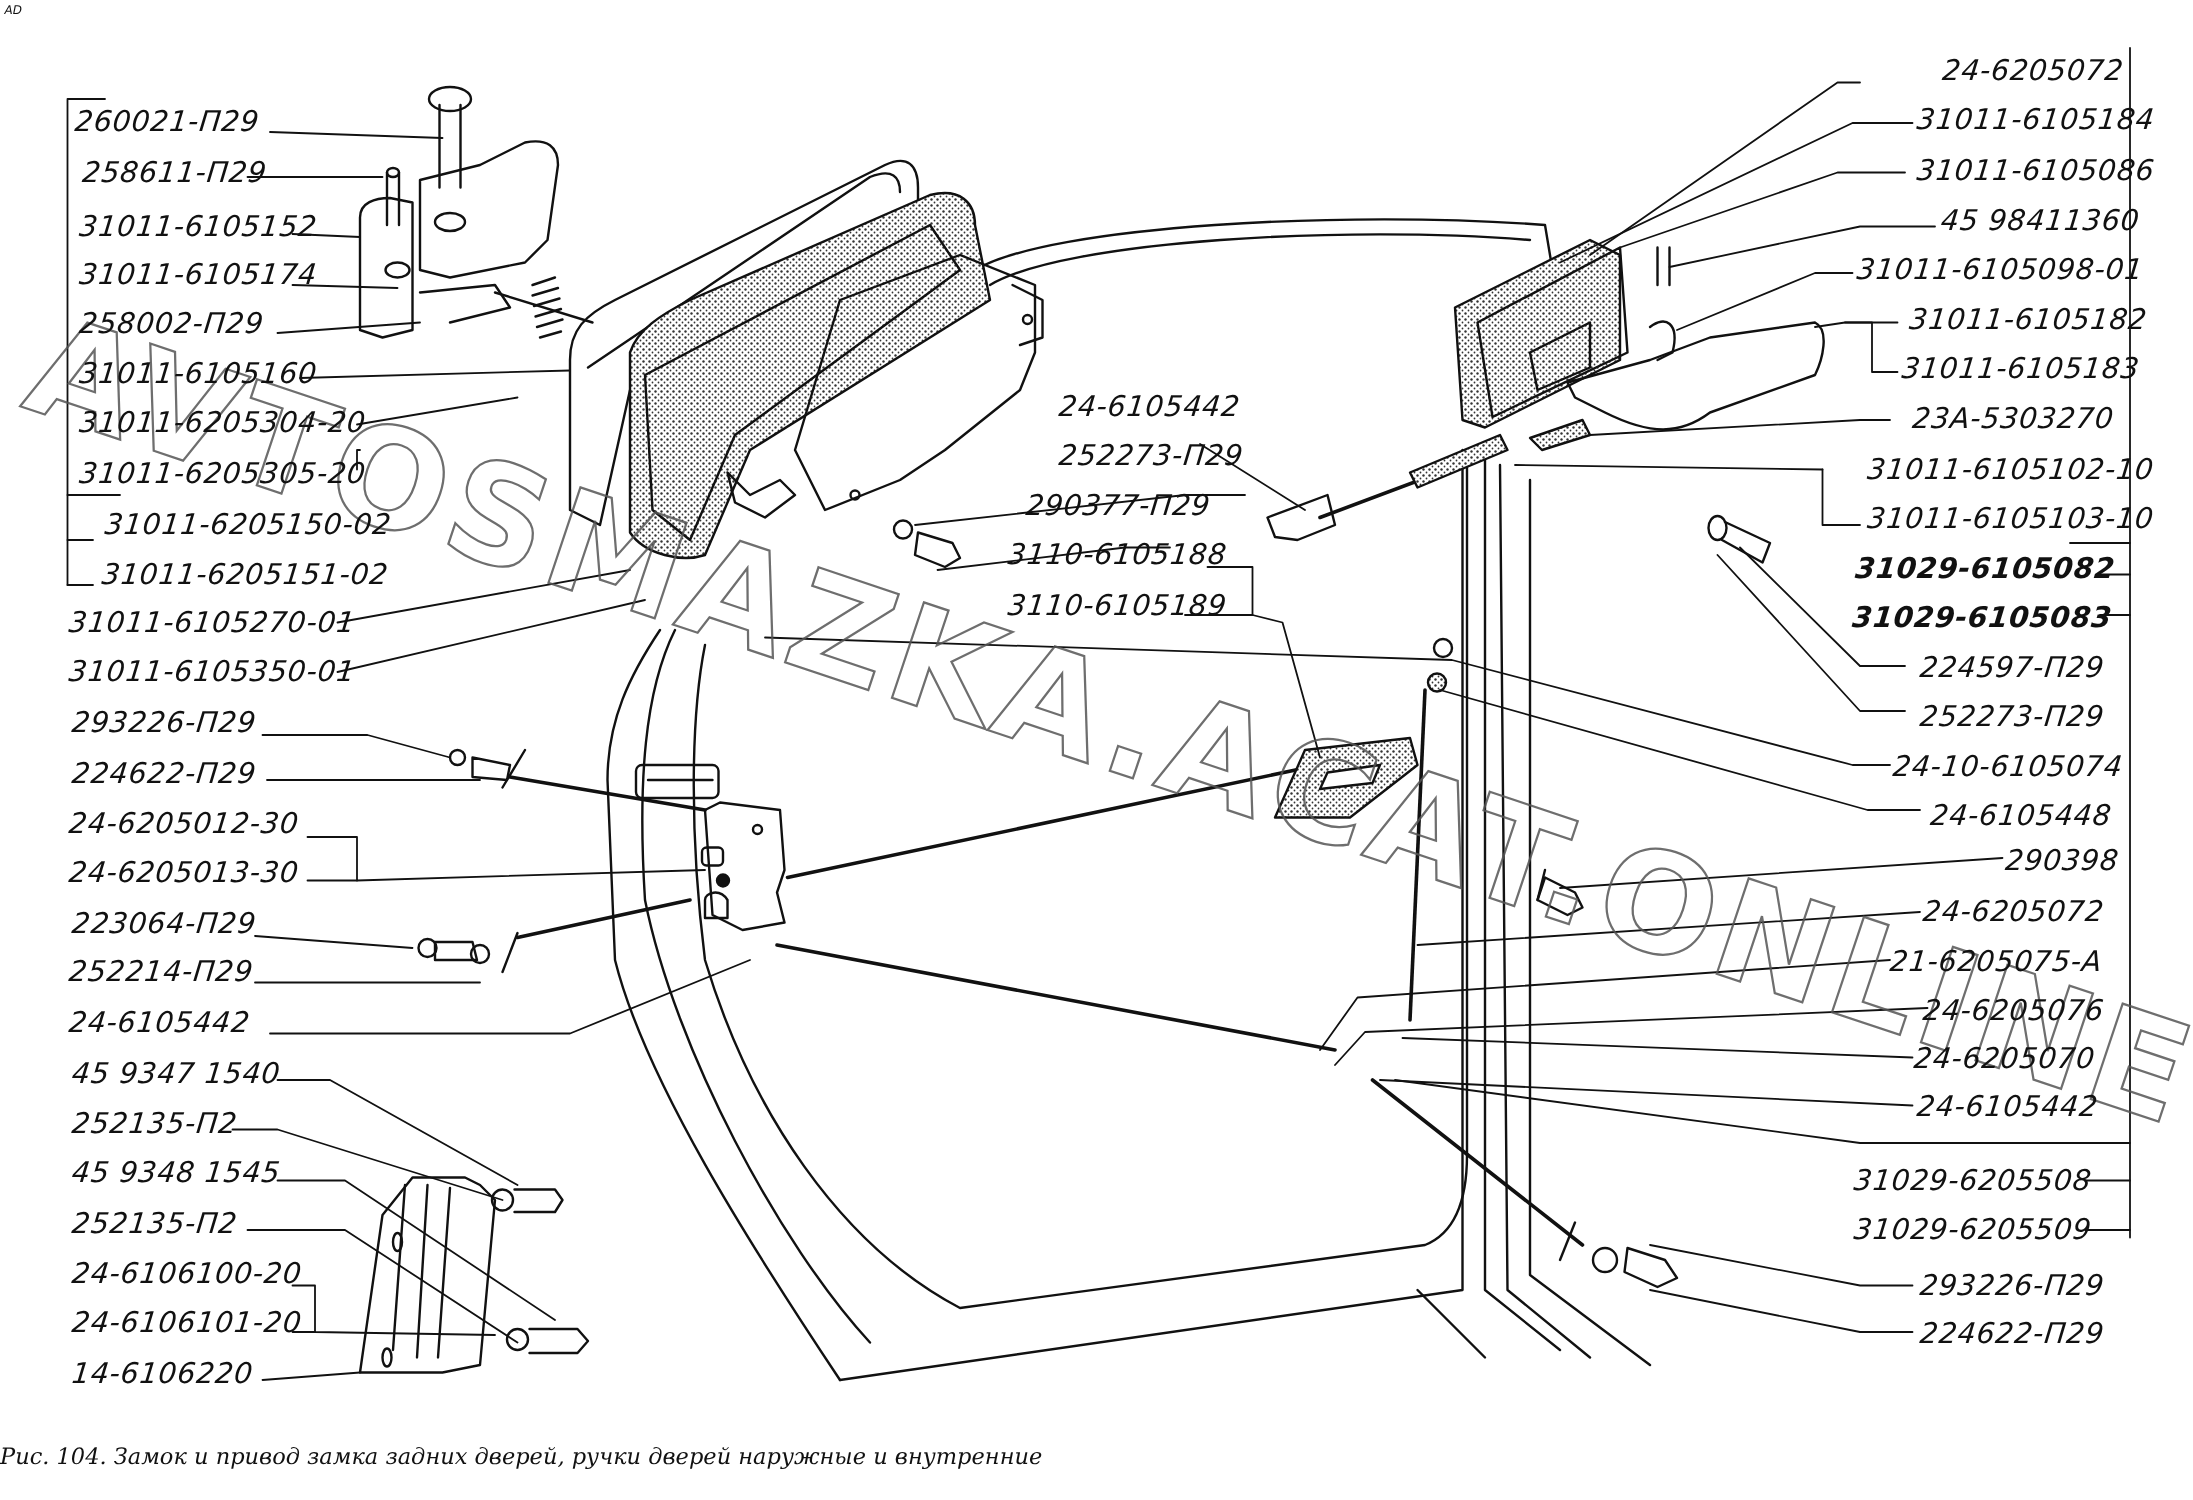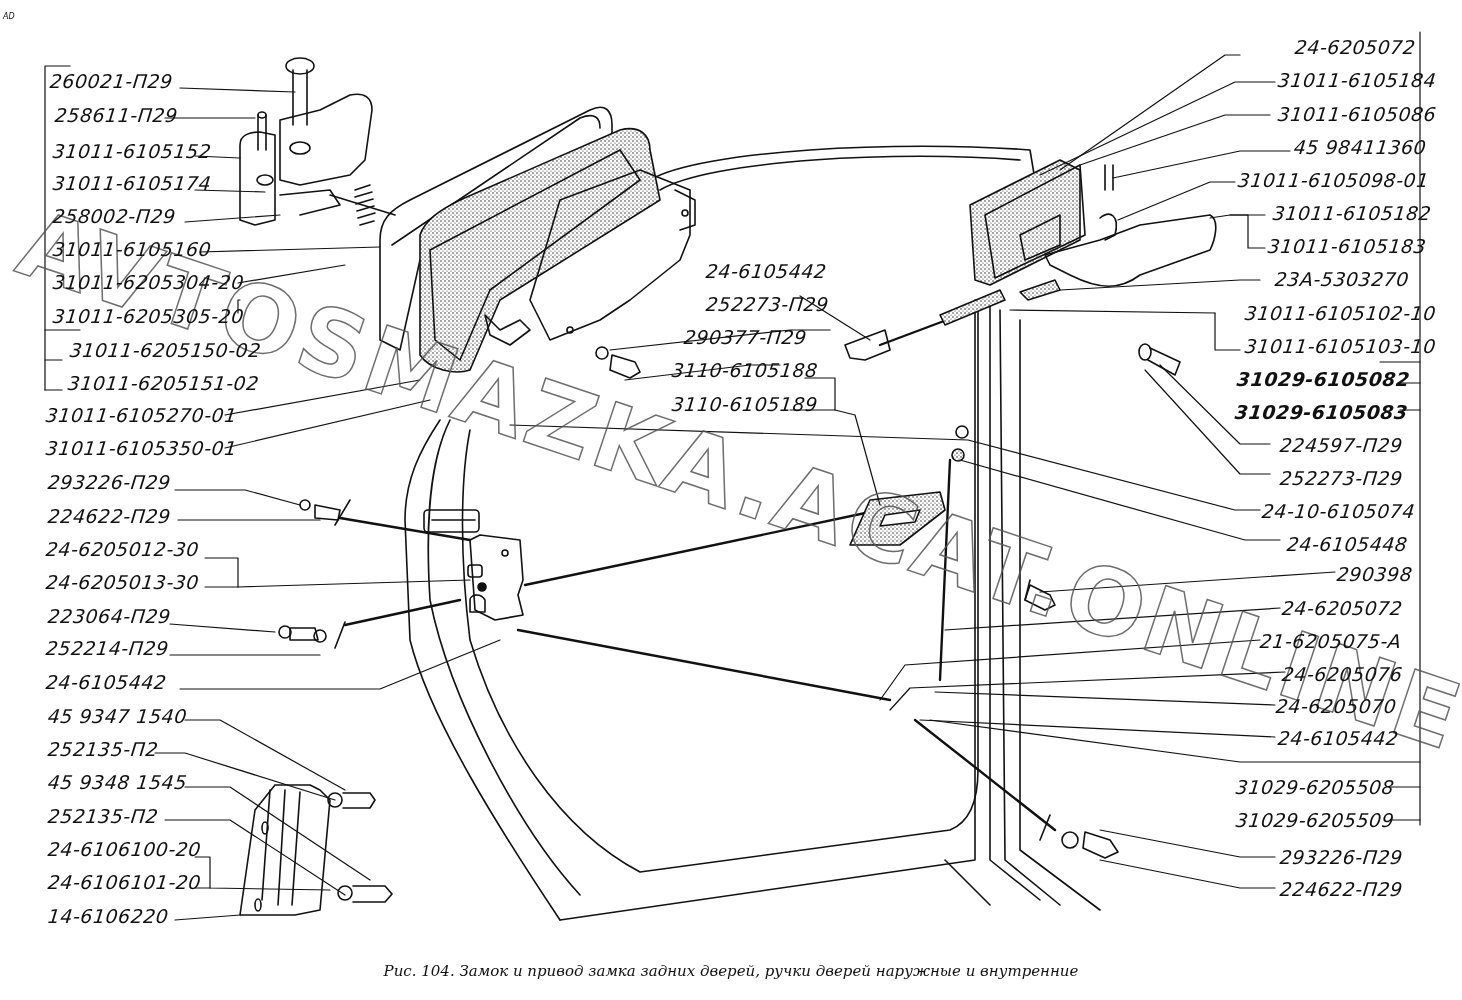--- a/index.html
+++ b/index.html
@@ -1,21 +1,21 @@
 <!DOCTYPE html>
 <html><head>
 <meta charset="utf-8">
 <style>
   html, body { margin:0; padding:0; background:#ffffff; }
   body { width:1462px; height:1000px; position:relative; overflow:hidden; font-family:"DejaVu Sans", sans-serif; }
   #diagram { position:absolute; left:0; top:0; width:1462px; height:1000px; }
   .lbl { position:absolute; font-family:"DejaVu Sans", sans-serif; font-style:italic; font-size:19px; color:#111; white-space:nowrap; line-height:22px; letter-spacing:0.5px; transform:skewX(-6deg); }
   .lbl.bold { font-weight:bold; }
-  .caption { position:absolute; left:0; width:1462px; top:962px; text-align:center; font-family:"DejaVu Serif", serif; font-style:italic; font-size:15px; color:#111; }
-  .corner { position:absolute; left:3px; top:12px; font-size:8px; font-style:italic; color:#111; }
+  .caption { position:absolute; left:0; width:1462px; top:962px; font-family:"DejaVu Serif", serif; font-style:italic; font-size:15px; color:#111; }
+  .corner { position:absolute; left:3px; top:2px; font-size:8px; font-style:italic; color:#111; }
   .wm { position:absolute; font-family:"DejaVu Sans", sans-serif; font-weight:bold; font-size:92px; color:transparent; -webkit-text-stroke:1.5px #555; letter-spacing:4px; white-space:nowrap; left:40px; top:190px; transform-origin:0 0; transform:rotate(18.5deg); opacity:0.85; }
 </style>
 </head>
 <body>
 
 <svg id="diagram" viewBox="0 0 1462 1000" xmlns="http://www.w3.org/2000/svg">
   <defs>
     <pattern id="stip" width="4" height="4" patternUnits="userSpaceOnUse">
       <rect width="4" height="4" fill="#fff"></rect>
       <circle cx="1" cy="1" r="0.8" fill="#333"></circle>

